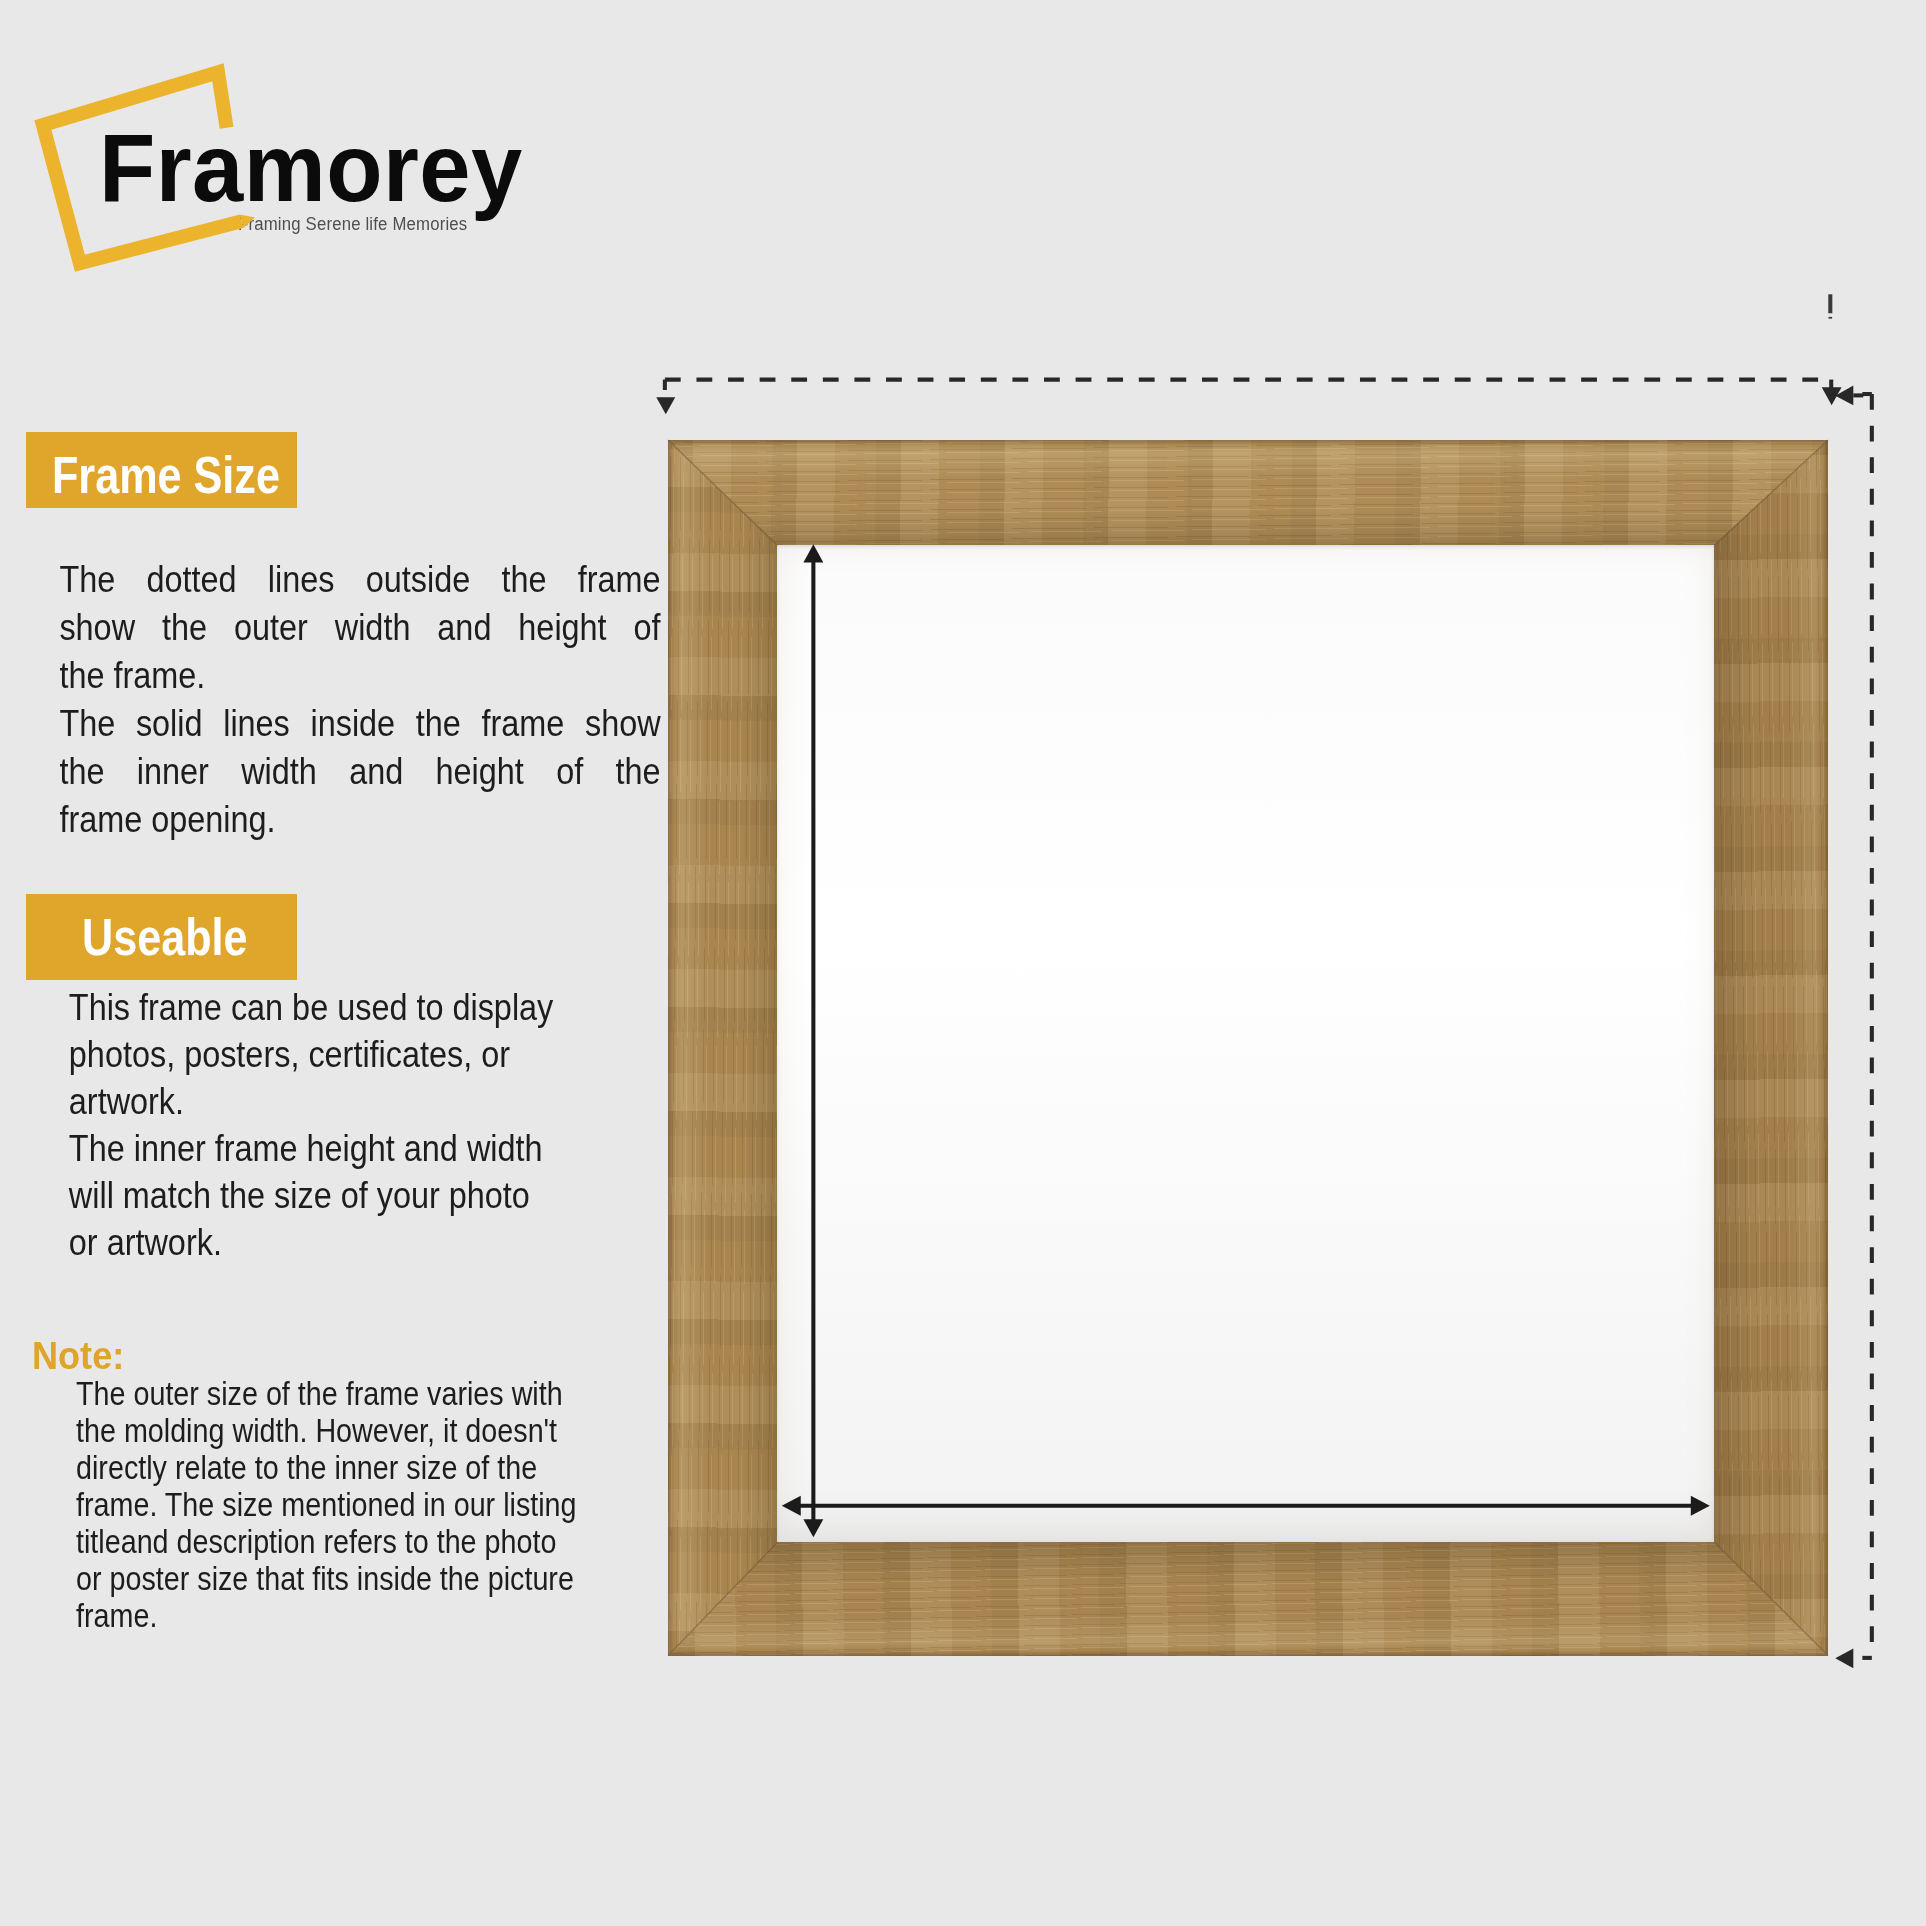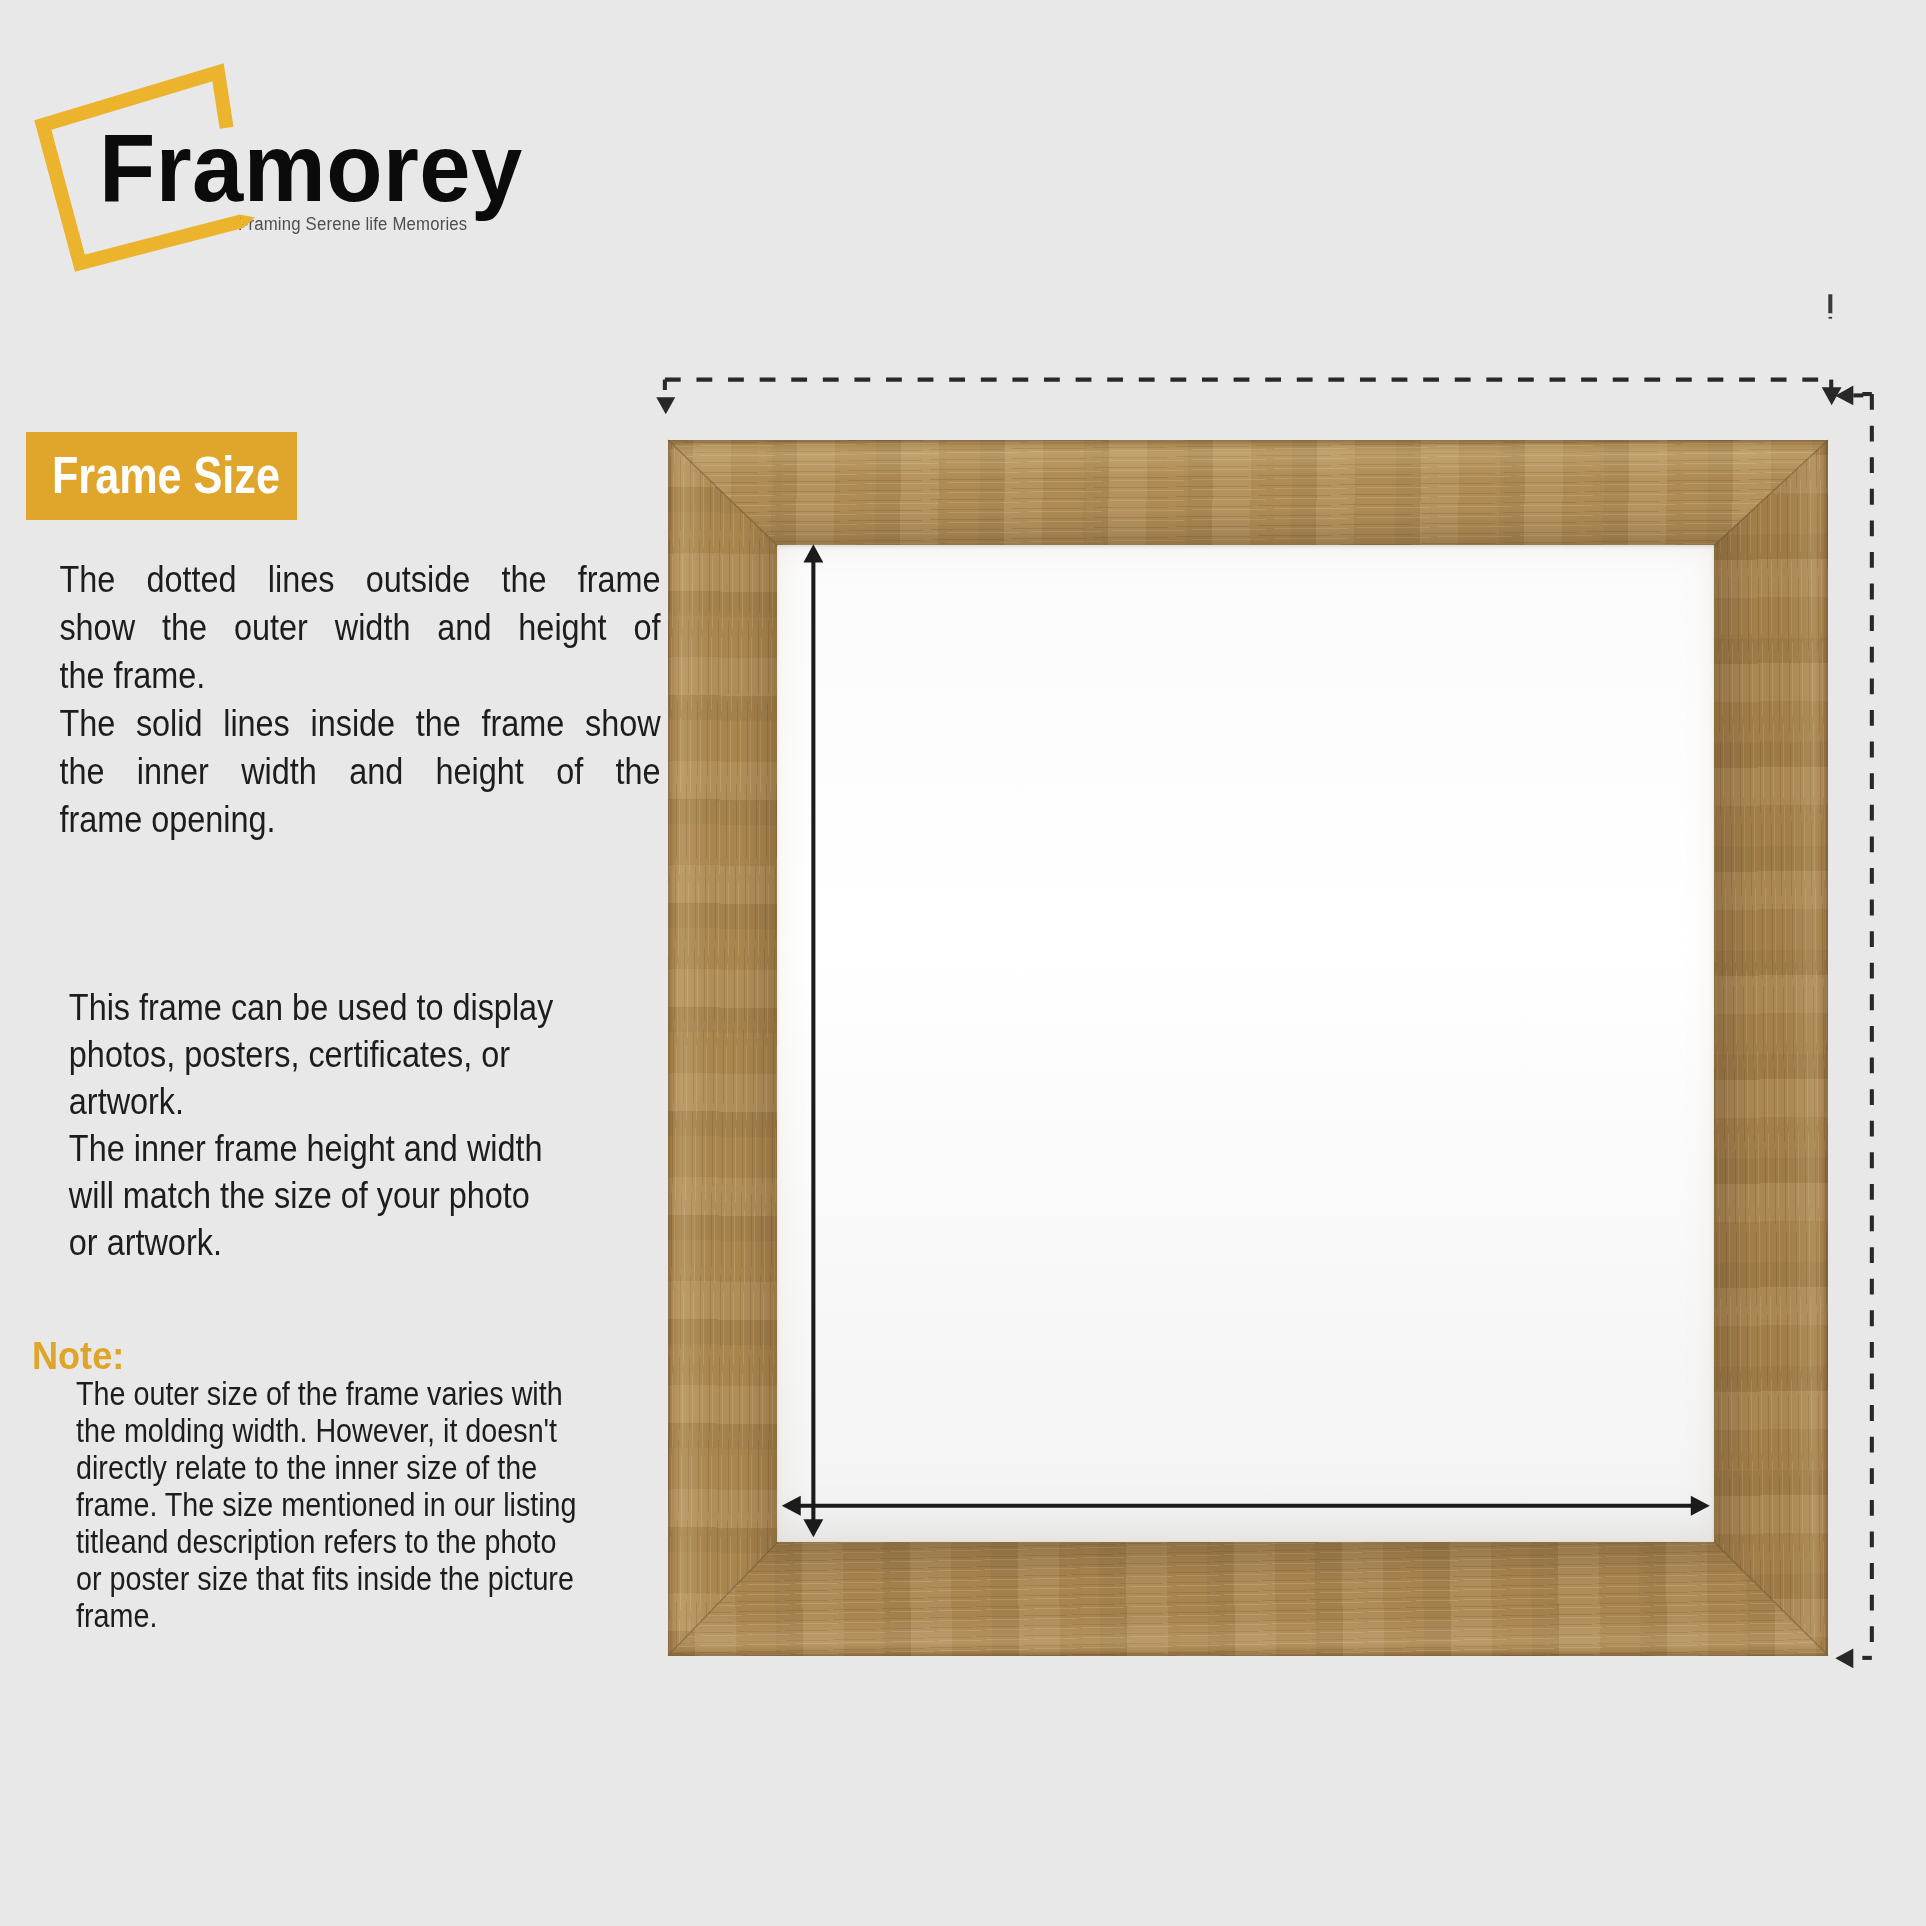--- a/index.html
+++ b/index.html
@@ -9,21 +9,21 @@
   .cond{transform-origin:0 0;}
 
   
   #brand-name{left:99px;top:119px;font-size:97px;line-height:97px;font-weight:bold;
               color:#0b0b0b;letter-spacing:0.5px;transform:scaleX(.95);white-space:nowrap;}
   #brand-tagline{left:238px;top:215px;font-size:18px;line-height:18px;color:#4f4f4f;
                  letter-spacing:0.2px;transform:scaleX(.93);white-space:nowrap;}
 
   
   .badge{position:absolute;background:#dfa62b;}
-  #frame-size-badge{left:26px;top:432px;width:271px;height:88px;}
+  #frame-size-badge{left:26px;top:432px;width:271px;height:76px;}
   #useable-badge{left:26px;top:894px;width:271px;height:86px;}
   .badge-label{position:absolute;color:#ffffff;font-weight:bold;font-size:52px;line-height:61px;
                transform:scaleX(.83);transform-origin:0 0;white-space:nowrap;}
   #frame-size-badge .badge-label{left:26px;top:12.6px;}
   #useable-badge .badge-label{left:56px;top:12.6px;}
   #note-heading{left:32px;top:1336px;font-size:38px;line-height:41px;font-weight:bold;
                 color:#dfa42a;transform:scaleX(.95);white-space:nowrap;}
 
   
   .para{position:absolute;color:#1d1d1d;}
@@ -94,20 +94,23 @@
   </div>
   <div class="para" id="frame-size-paragraph">
       <div class="tline just">The dotted lines outside the frame</div>
       <div class="tline just">show the outer width and height of</div>
       <div class="tline">the frame.</div>
       <div class="tline just">The solid lines inside the frame show</div>
       <div class="tline just">the inner width and height of the</div>
       <div class="tline">frame opening.</div>
     </div>
 
+  <div class="badge" id="useable-badge">
+    <div class="badge-label">Useable</div>
+  </div>
   <div class="para" id="useable-paragraph">
       <div class="tline">This frame can be used to display</div>
       <div class="tline">photos, posters, certificates, or</div>
       <div class="tline">artwork.</div>
       <div class="tline">The inner frame height and width</div>
       <div class="tline">will match the size of your photo</div>
       <div class="tline">or artwork.</div>
     </div>
 
   <div class="abs cond" id="note-heading">Note:</div>

